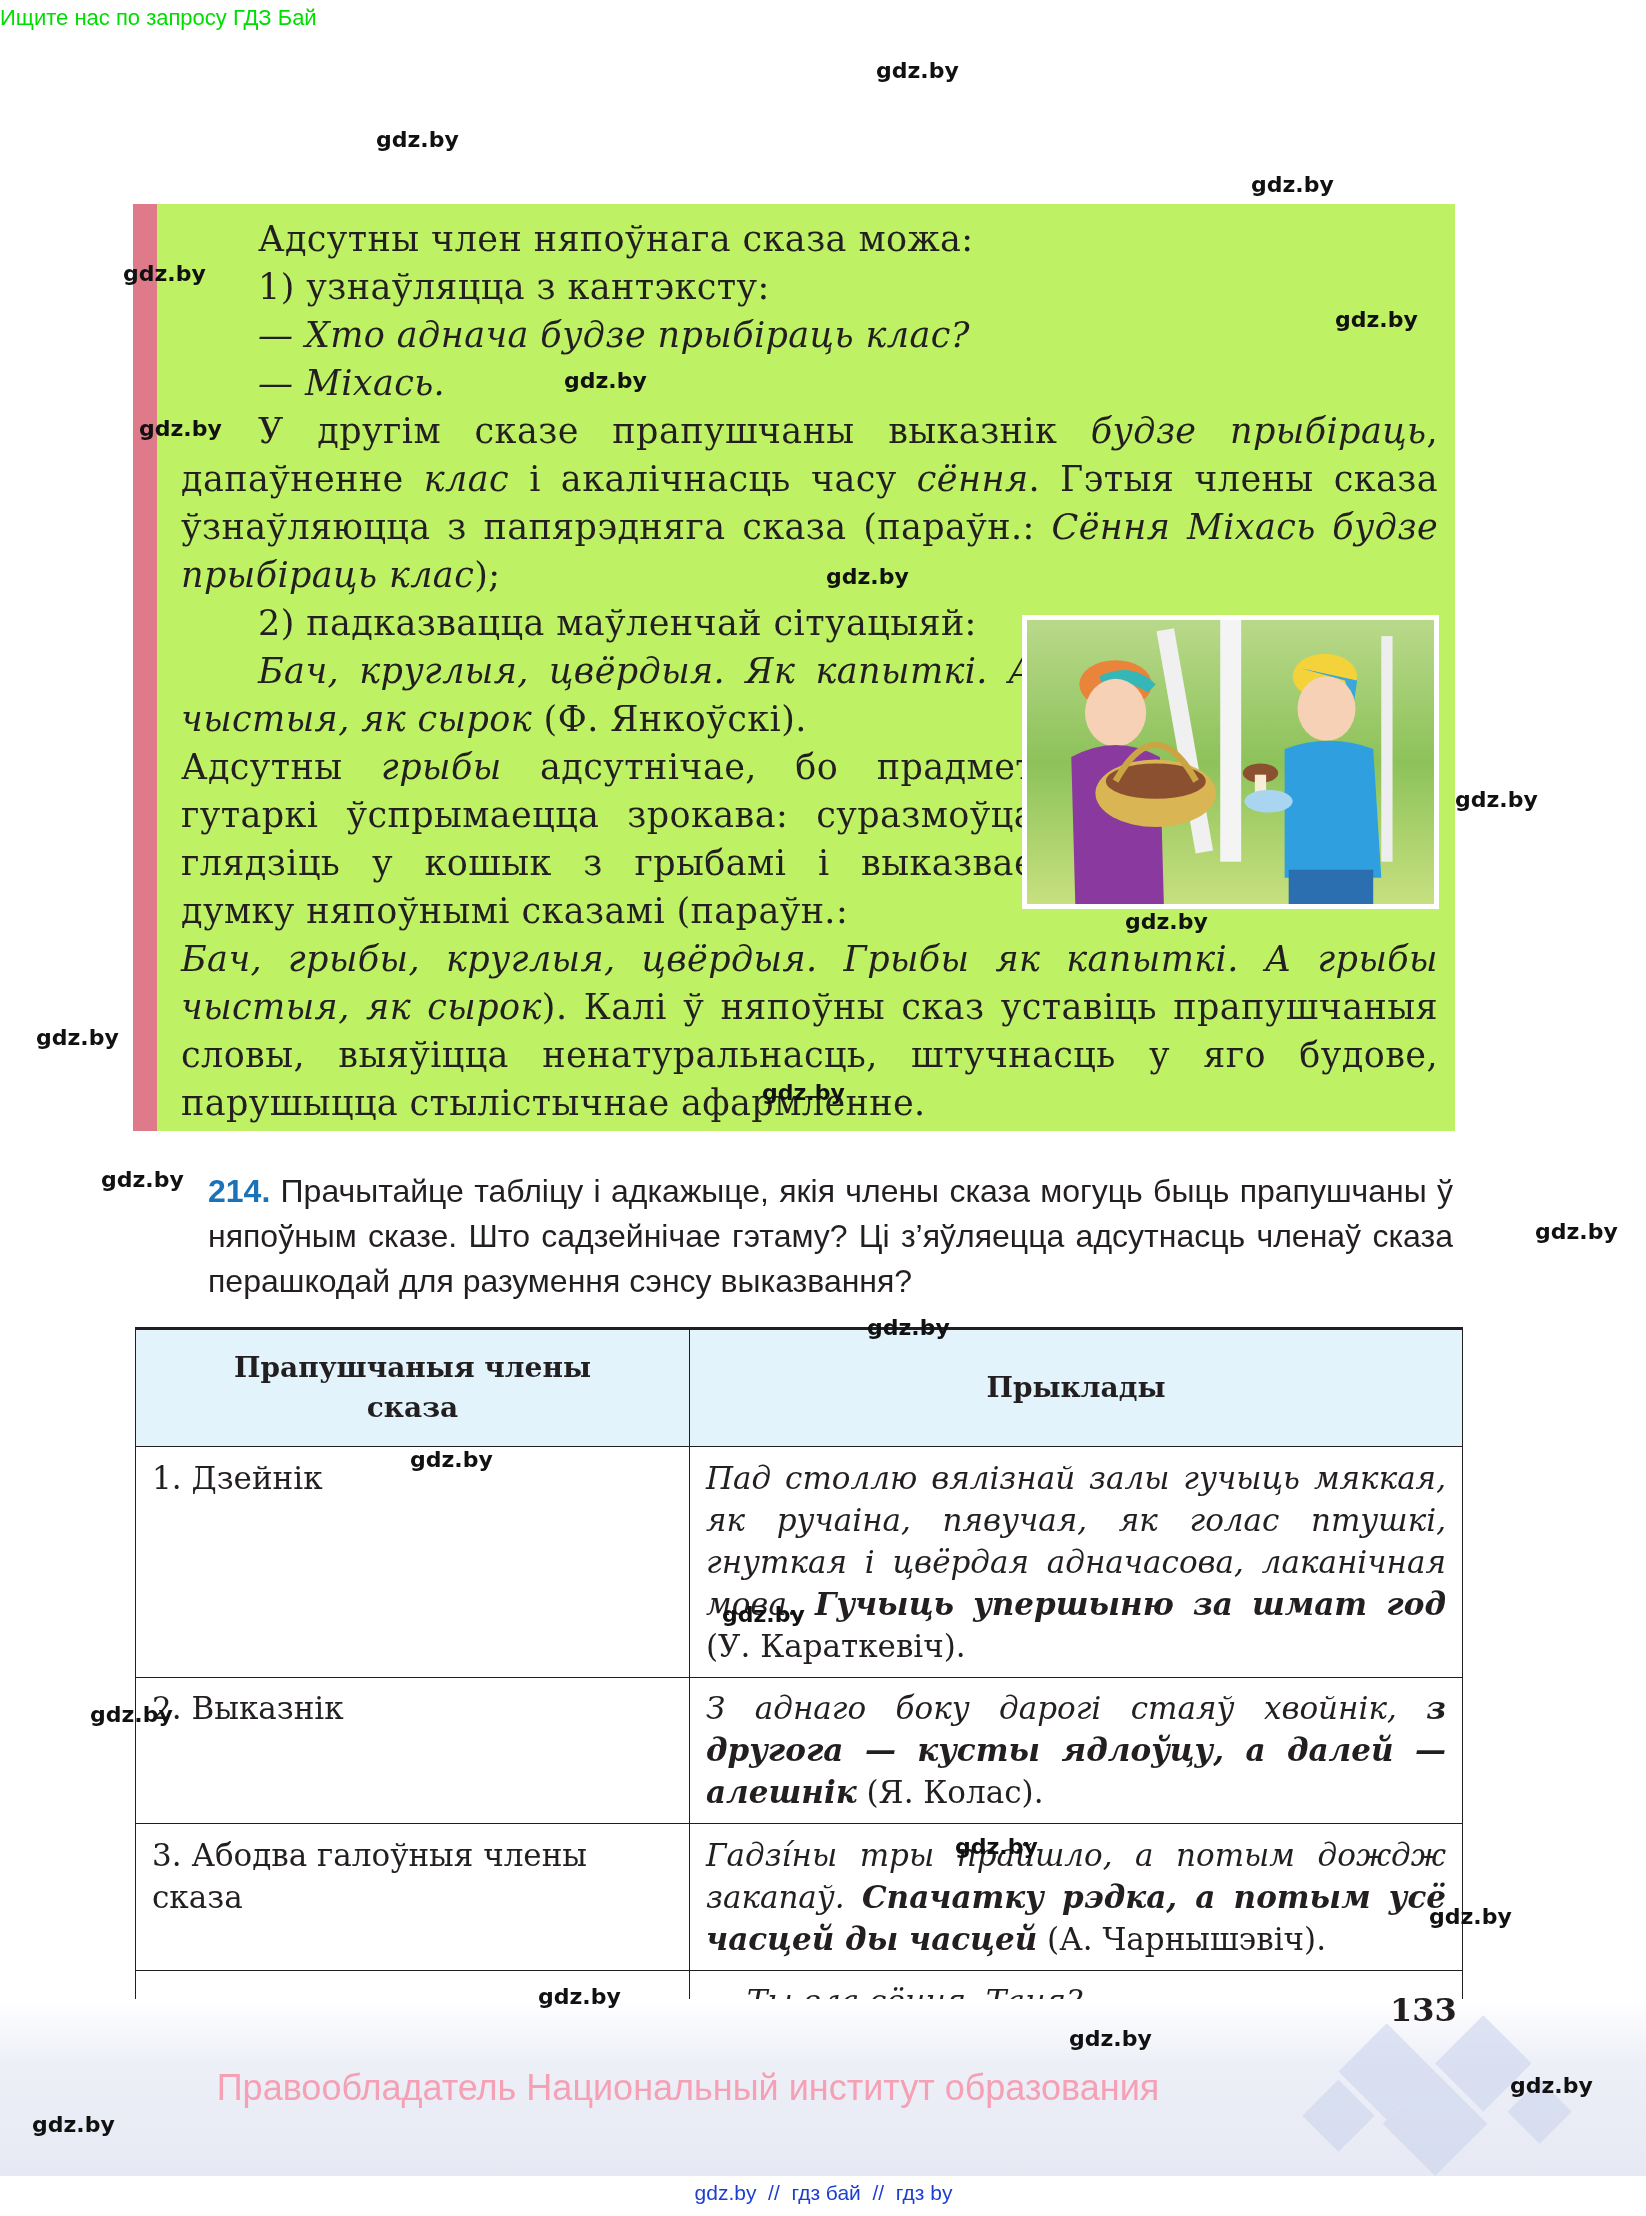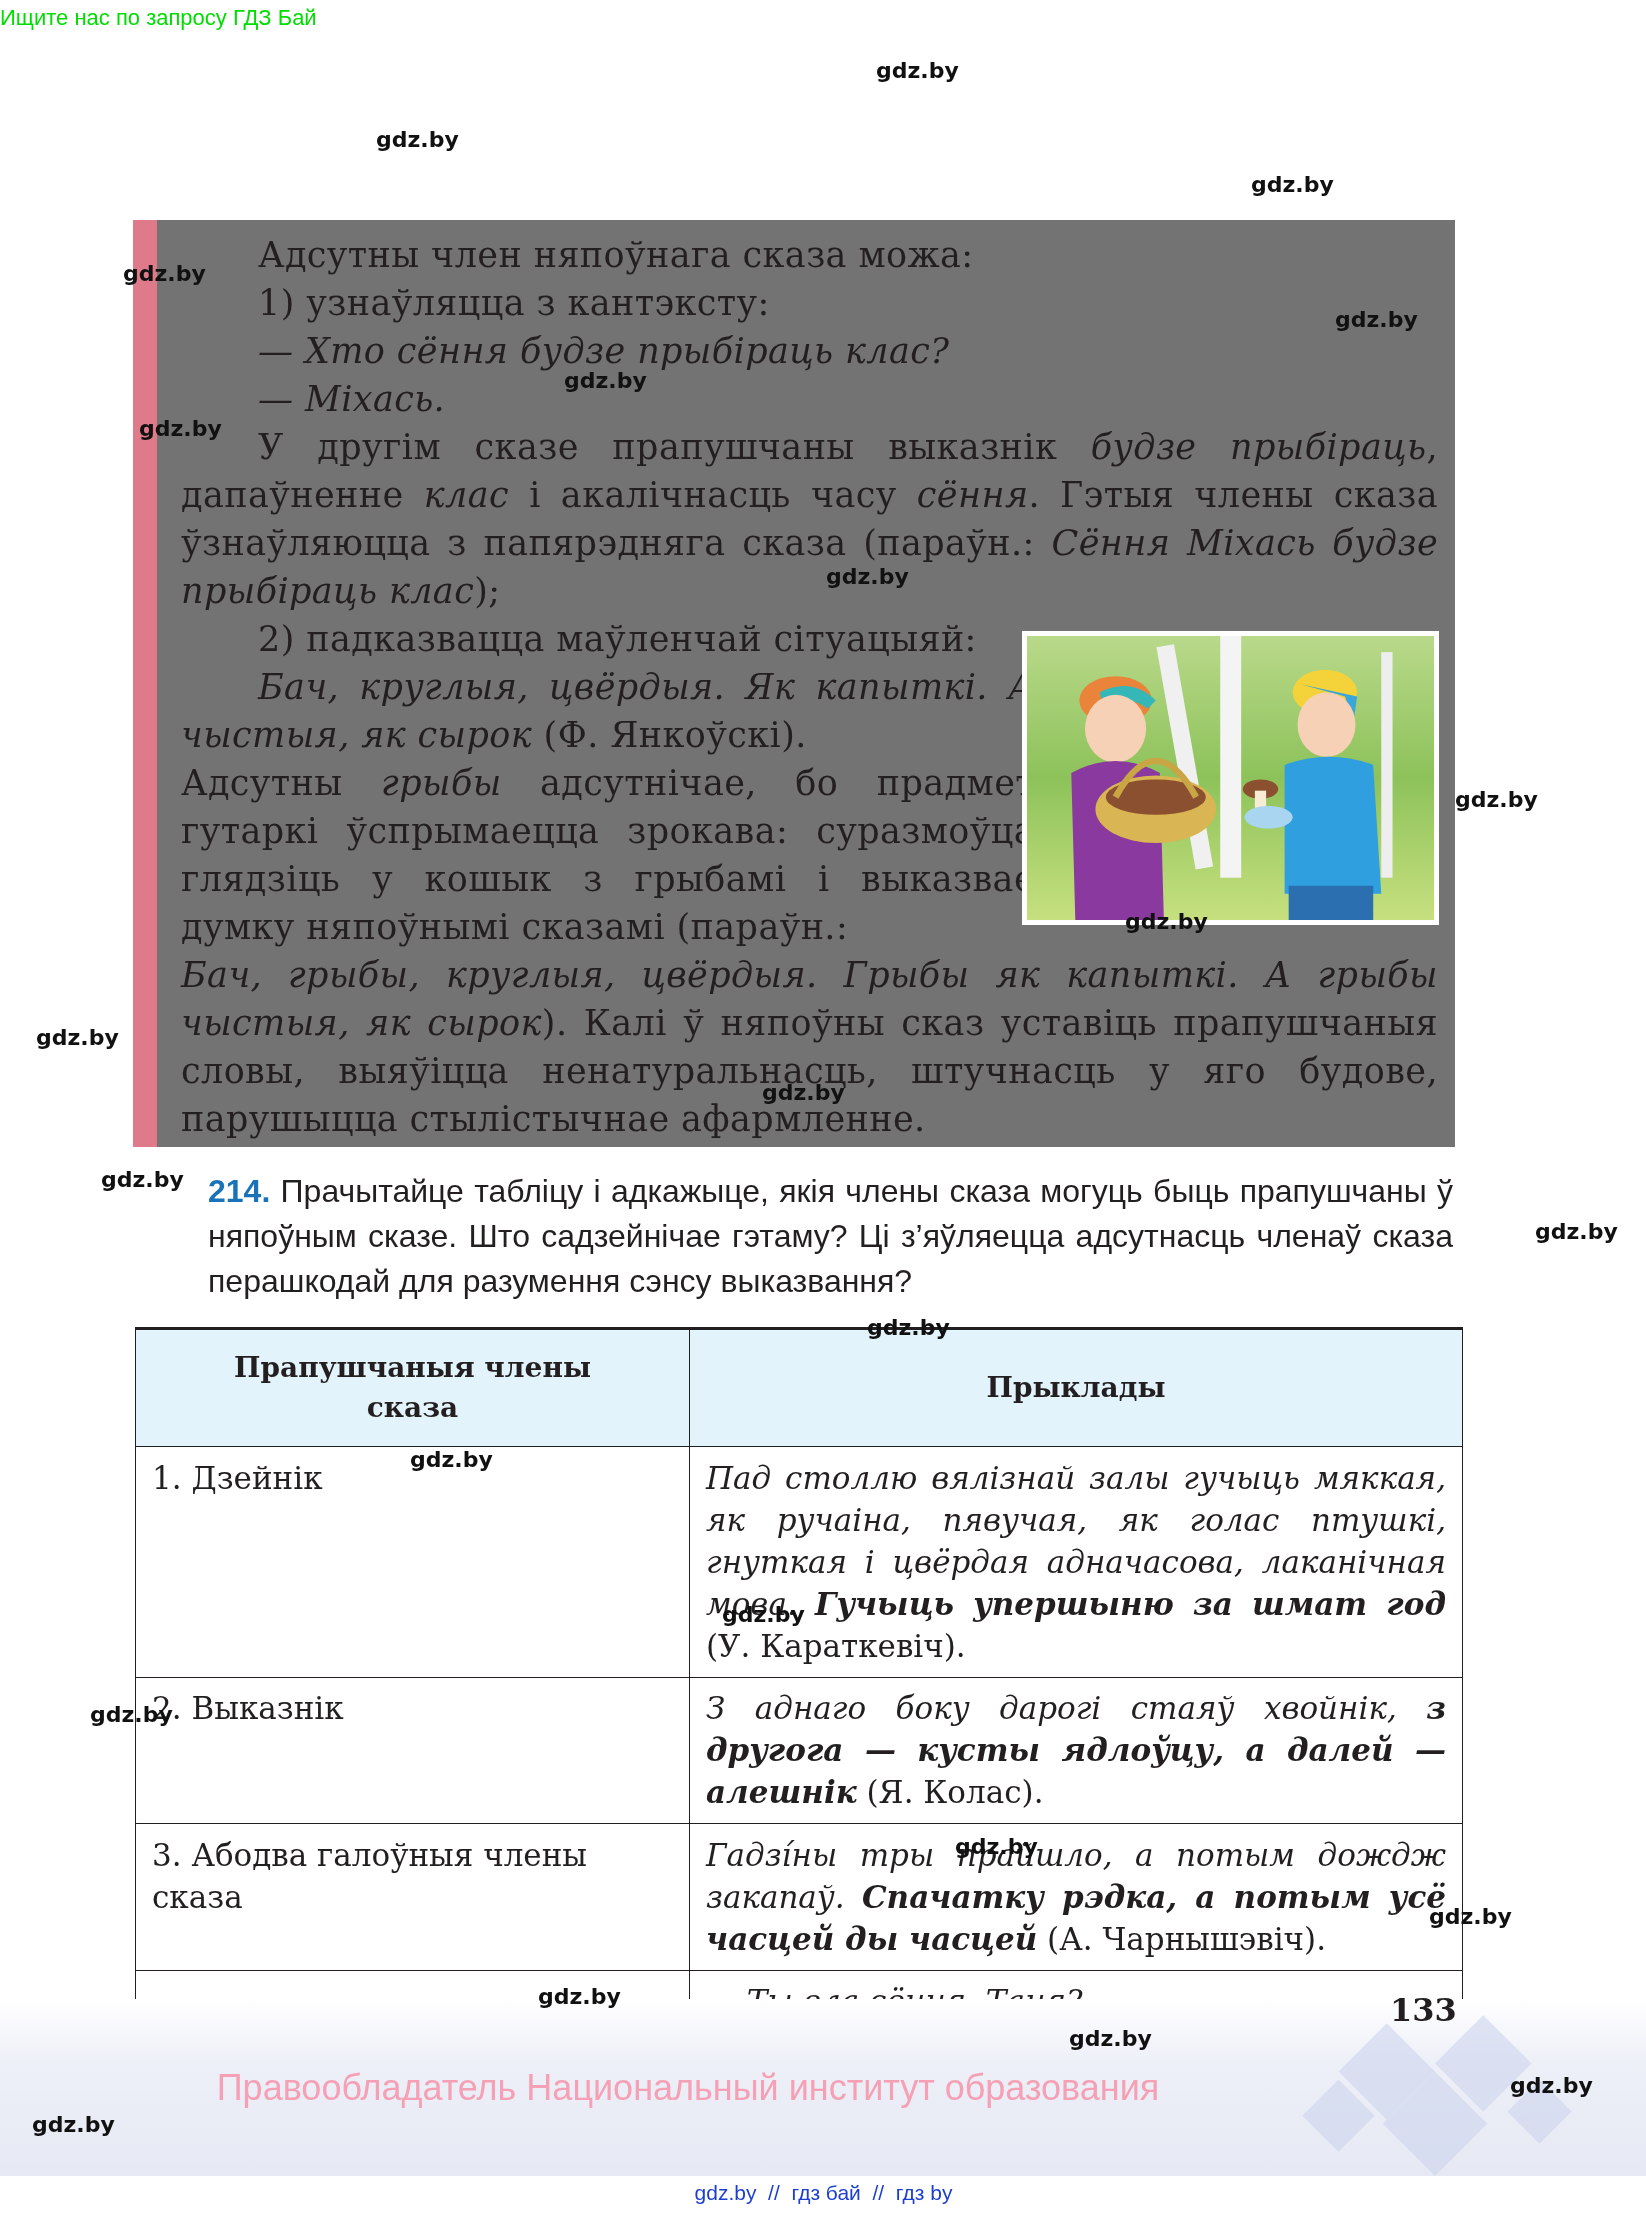--- a/index.html
+++ b/index.html
@@ -12,22 +12,22 @@
   .topbanner {
     position:absolute; top:4.8px; left:0; width:1647px; 
     font-family:"Liberation Sans", sans-serif; font-size:22px; color:#00dd00;
   }
   .wm {
     position:absolute; font-family:"DejaVu Sans", sans-serif; font-size:22px; color:#111;
     white-space:nowrap; z-index:5;font-weight:bold;
   }
   
   .rulebox {
-    position:absolute; left:133px; top:220px; width:1322px; height:927px;
-    background:#737373;
+    position:absolute; left:133px; top:204px; width:1322px; height:927px;
+    background:#bef264;
   }
   .rulebox .bar {
     position:absolute; left:0; top:0; width:24px; height:100%; background:#df7a8a;
   }
   .rulebox .content {
     position:absolute; left:48px; top:11.3px; width:1257px;
     font-size:35px; line-height:48px; letter-spacing:0.4px;
   }
   .ind { padding-left:77px; }
   .para { text-align:justify; }
@@ -109,21 +109,21 @@
 <div class="wm" style="left:538px;top:1984px">gdz.by</div>
 <div class="wm" style="left:1069px;top:2026px">gdz.by</div>
 <div class="wm" style="left:1510px;top:2073px">gdz.by</div>
 <div class="wm" style="left:32px;top:2112px">gdz.by</div>
 
 <div class="rulebox">
   <div class="bar"></div>
   <div class="content">
     <div class="ind">Адсутны член няпоўнага сказа можа:</div>
     <div class="ind">1) узнаўляцца з кантэксту:</div>
-    <div class="ind"><i>— Хто сёння будзе прыбіраць клас?</i></div>
+    <div class="ind"><i>— Хто аднача будзе прыбіраць клас?</i></div>
     <div class="ind"><i>— Міхась.</i></div>
     <div class="para" style="text-indent:77px"><span>У другім сказе прапушчаны выказнік </span><i>будзе прыбіраць</i><span>, дапаўненне </span><i>клас</i><span> і акалічнасць часу </span><i>сёння</i><span>. Гэтыя члены сказа ўзнаўляюцца з папярэдняга сказа (параўн.: </span><i>Сёння Міхась будзе прыбіраць клас</i><span>);</span></div>
     <div class="wrapcol">
       <div class="ind">2) падказвацца маўленчай сітуацыяй:</div>
       <div class="para" style="text-indent:77px"><i>Бач, круглыя, цвёрдыя. Як капыткі. А чыстыя, як сырок</i><span> (Ф. Янкоўскі).</span></div>
       <div class="para"><span>Адсутны </span><i>грыбы</i><span> адсутнічае, бо прадмет гутаркі ўспрымаецца зрокава: суразмоўца глядзіць у кошык з грыбамі і выказвае думку няпоўнымі сказамі (параўн.: </span></div>
     </div>
     <div class="para"><i>Бач, грыбы, круглыя, цвёрдыя. Грыбы як капыткі. А грыбы чыстыя, як сырок</i><span>). Калі ў няпоўны сказ уставіць прапушчаныя словы, выяўіцца ненатуральнасць, штучнасць у яго будове, парушыцца стылістычнае афармленне.</span></div>
   </div>
   <div class="illus" style="left:889px;top:411px">

